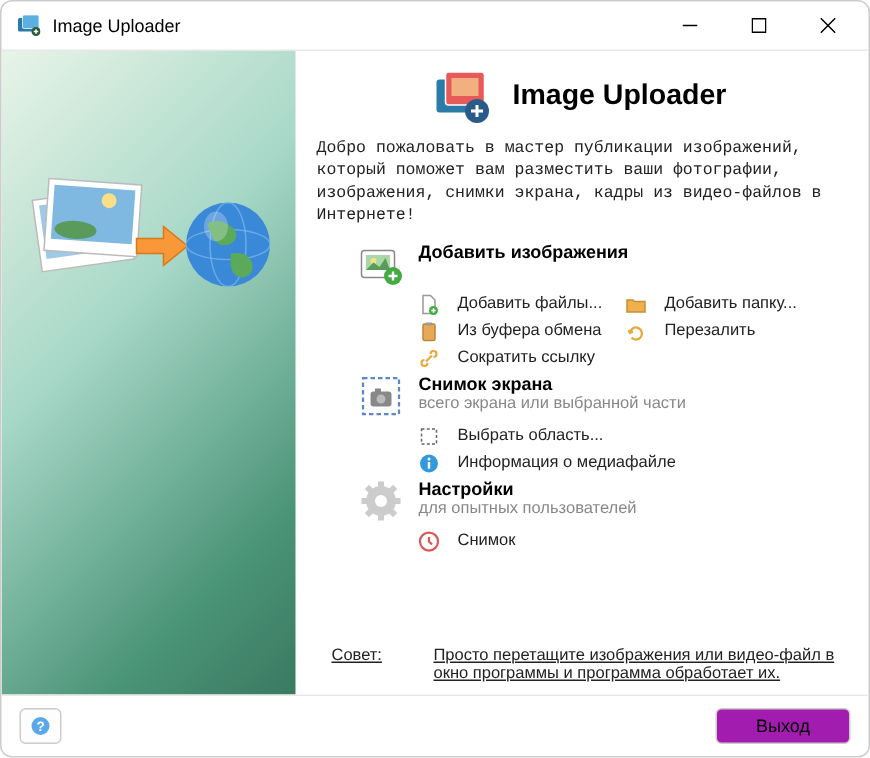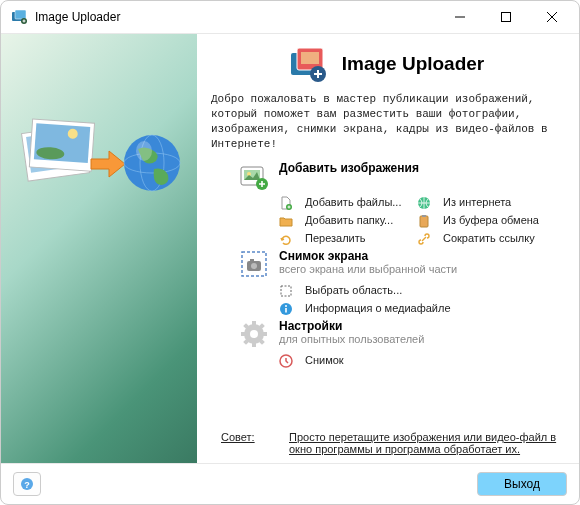--- a/index.html
+++ b/index.html
@@ -31,21 +31,21 @@
 .item-row { display: flex; flex-wrap: wrap; padding-left: 68px; margin-bottom: 2px; gap: 2px 8px; }
 .item { display: inline-flex; gap: 12px; font-size: 11px; color: #222; min-width: 130px; padding: 1px 0; }
 .item .item-icon { width: 14px; height: 14px; flex-shrink: 0; display: flex; align-items: center; justify-content: center; }
 
 .tip-row { display: flex; gap: 18px; font-size: 11px; color: #222; margin-top: auto; padding-left: 10px; padding-top: 6px; text-decoration: underline; }
 .tip-row .tip-label { min-width: 50px; }
 
 .footer { height: 40px; display: flex; align-items: center; padding: 0 12px; gap: 8px; }
 .footer .help-btn { width: 28px; height: 24px; border: 1px solid #ccc; border-radius: 4px; background: #fdfdfd; display: flex; align-items: center; justify-content: center; }
 .footer .spacer { flex: 1; }
-.footer .exit-btn { min-width: 90px; height: 24px; border: 1px solid #ccc; border-radius: 4px; background: #7dd3fc; font-size: 12px; color: #000; }
+.footer .exit-btn { min-width: 90px; height: 24px; border: 1px solid #ccc; border-radius: 4px; background: #a21caf; font-size: 12px; color: #000; }
 </style>
 </head>
 <body>
 
 <div class="titlebar">
   <span class="app-icon">
     <svg viewBox="0 0 16 16">
         <rect x="1" y="3" width="11" height="9" rx="1" fill="#2a7aaa"></rect>
         <rect x="4" y="1" width="11" height="9" rx="1" fill="#5ab0e0" stroke="#fff" stroke-width="0.5"></rect>
         <circle cx="13" cy="12" r="3" fill="#2a5a3a"></circle>
@@ -135,29 +135,20 @@
     <div class="item-row">
       <a class="item">
         <span class="item-icon">
             <svg viewBox="0 0 14 14">
               <path d="M3 1h5l3 3v9H3z" fill="#fff" stroke="#999"></path>
               <circle cx="10" cy="11" r="3" fill="#44aa44"></circle>
               <path d="M10 9.5v3M8.5 11h3" stroke="#fff" stroke-width="1"></path>
             </svg>
           </span>
         <span>Добавить файлы...</span>
-      </a>
-      <a class="item">
-        <span class="item-icon">
-            <svg viewBox="0 0 14 14">
-              <circle cx="7" cy="7" r="6" fill="#44c088"></circle>
-              <path d="M1 7h12M7 1v12M3 3q4 4 0 8M11 3q-4 4 0 8" stroke="#fff" stroke-width="0.8" fill="none"></path>
-            </svg>
-          </span>
-        <span>Из интернета</span>
       </a>
       <a class="item">
         <span class="item-icon">
             <svg viewBox="0 0 14 14">
               <path d="M1 4h4l1 1h7v7H1z" fill="#f0b050" stroke="#c89030"></path>
             </svg>
           </span>
         <span>Добавить папку...</span>
       </a>
       <a class="item">

